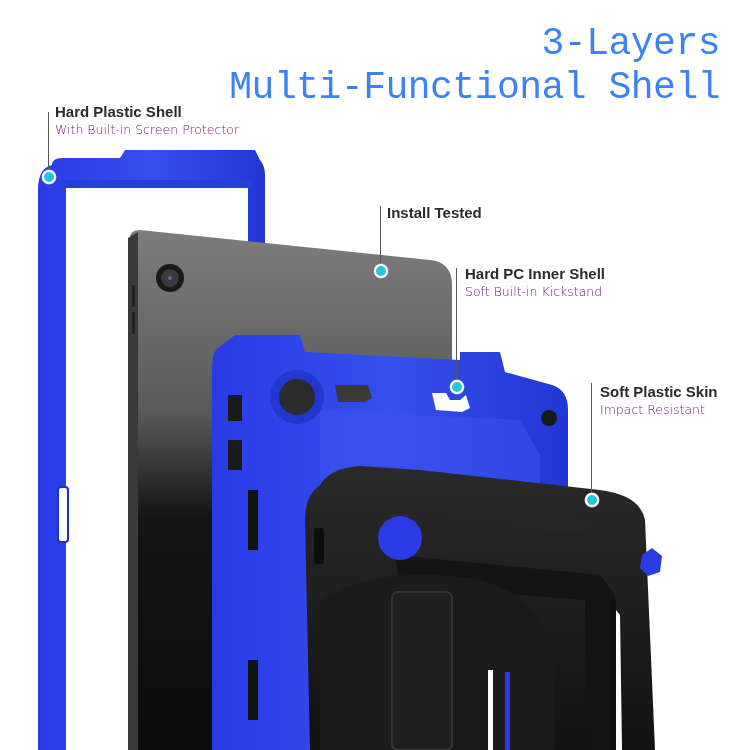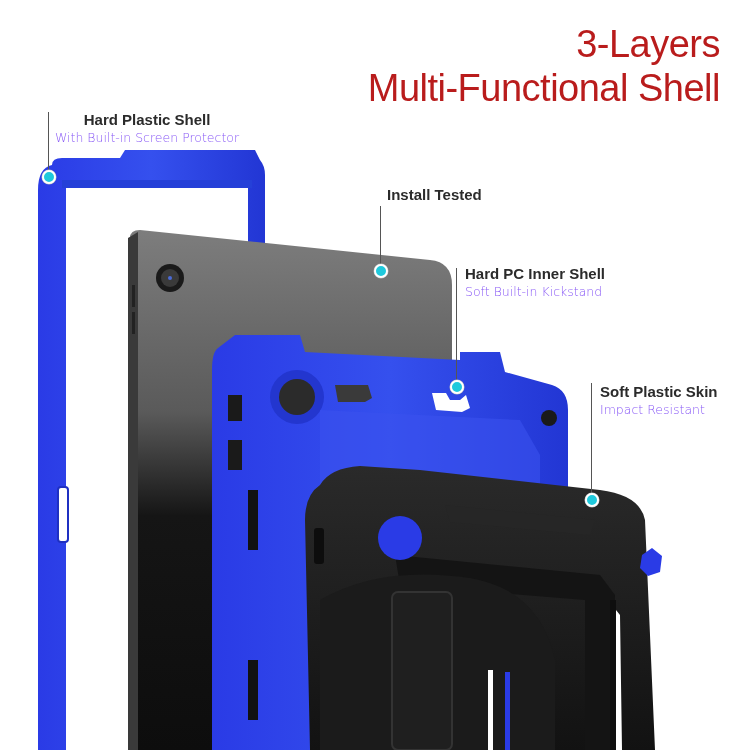--- a/index.html
+++ b/index.html
@@ -1,23 +1,23 @@
 <!DOCTYPE html>
 <html><head>
 <meta charset="utf-8">
 <style>
   html, body { margin:0; padding:0; background:#ffffff; }
   body { width:750px; height:750px; position:relative; overflow:hidden; font-family:"DejaVu Sans", sans-serif; }
-  .title { position:absolute; right:30px; text-align:left; color:#b91c1c; font-family:Liberation Sans, sans-serif; font-weight:300; letter-spacing:-0.5px; }
+  .title { position:absolute; right:30px; text-align:left; color:#3b82f6; font-family:Liberation Mono, monospace; font-weight:300; letter-spacing:-0.5px; }
   .title.l1 { top:22px; font-size:38px; line-height:44px; }
   .title.l2 { top:66px; font-size:38px; line-height:44px; }
   .stage { position:absolute; left:0; top:0; width:750px; height:750px; }
   .callout { position:absolute; }
   .callout .h { font-family:"Liberation Sans", sans-serif; font-weight:700; font-size:15px; color:#2b2b2b; white-space:nowrap; line-height:18px; }
-  .callout .s { font-family:"DejaVu Sans", sans-serif; font-size:12.5px; color:#8b5cf6; white-space:nowrap; line-height:17px; font-weight:300; }
+  .callout .s { font-family:"DejaVu Sans", sans-serif; font-size:12.5px; color:#701a75; white-space:nowrap; line-height:17px; font-weight:300; }
   .vline { position:absolute; width:1px; background:#555; }
   .dot { position:absolute; width:10px; height:10px; border-radius:50%; background:#1fc9dc; border:2px solid #ffffff; box-shadow:0 0 0 0.5px #bbb; }
 </style>
 </head>
 <body>
 
 <svg class="stage" viewBox="0 0 750 750" xmlns="http://www.w3.org/2000/svg">
   <defs>
     <linearGradient id="blueG" x1="0" y1="0" x2="1" y2="0">
       <stop offset="0" stop-color="#2a3be6"></stop>
@@ -95,28 +95,28 @@
 
     <rect x="314" y="528" width="10" height="36" rx="3" fill="#0d0d0d"></rect>
   </g>
 </svg>
 
 <div class="title l1">3-Layers</div>
 <div class="title l2">Multi-Functional Shell</div>
 
 <div class="vline" style="left:48px; top:112px; height:62px;"></div>
 <div class="dot" style="left:42px; top:170px;"></div>
-<div class="callout" style="left:55px; top:111px;text-align:center;">
+<div class="callout" style="left:55px; top:103px;">
   <div class="h">Hard Plastic Shell</div>
   <div class="s">With Built-in Screen Protector</div>
 </div>
 
 <div class="vline" style="left:380px; top:206px; height:60px;"></div>
 <div class="dot" style="left:374px; top:264px;"></div>
-<div class="callout" style="left:387px; top:186px;">
+<div class="callout" style="left:387px; top:204px;">
   <div class="h">Install Tested</div>
 </div>
 
 <div class="vline" style="left:456px; top:268px; height:114px;"></div>
 <div class="dot" style="left:450px; top:380px;"></div>
 <div class="callout" style="left:465px; top:265px;">
   <div class="h">Hard PC Inner Shell</div>
   <div class="s">Soft Built-in Kickstand</div>
 </div>
 

